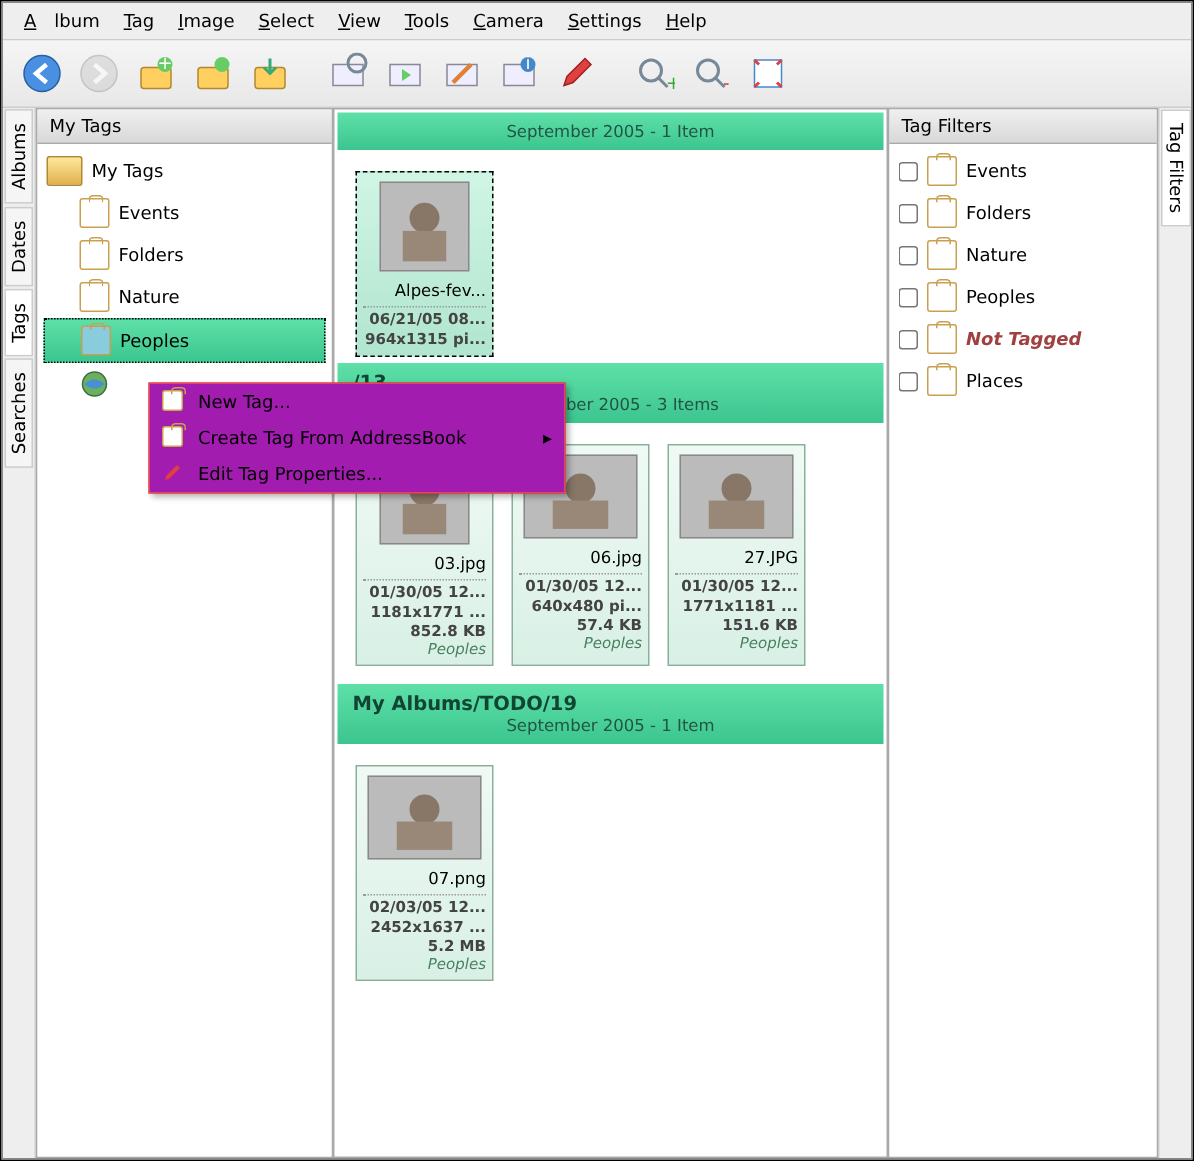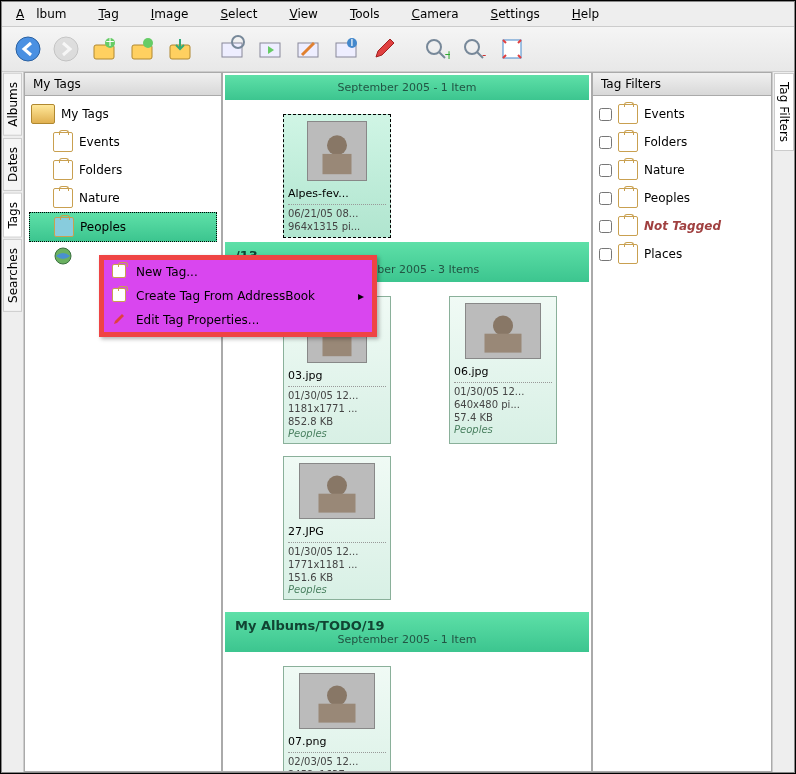--- a/index.html
+++ b/index.html
@@ -1,18 +1,18 @@
 <!DOCTYPE html>
 <html><head>
 <meta charset="utf-8">
 <style>
 * { box-sizing: border-box; margin: 0; padding: 0; font-family: "DejaVu Sans", Arial, sans-serif; font-size: 12px; }
 body { background: #000; width: 796px; height: 774px; overflow: hidden; }
 .window { position: relative; background: #eeeeee; border: 1px solid #888; width: 794px; height: 772px; margin: 1px; }
-.menubar { display: flex; gap: 20px; padding: 3px 8px; background: #eeeeee; border-bottom: 1px solid #ccc; align-items: center; }
+.menubar { display: flex; gap: 4px; padding: 3px 8px; background: #eeeeee; border-bottom: 1px solid #ccc; align-items: center; }
 .menubar span { padding: 2px 6px; cursor: default; }
 .menubar span u { text-decoration: underline; }
 .toolbar { display: flex; gap: 6px; padding: 6px 10px; background: linear-gradient(#f5f5f5,#e8e8e8); border-bottom: 1px solid #ccc; align-items: center; }
 .tbtn { width: 32px; height: 32px; display: flex; align-items: center; justify-content: center; }
 .tbsep { width: 8px; }
 .body { display: flex; height: calc(100% - 70px); }
 .vtabs { width: 22px; background: #eeeeee; border-right: 1px solid #ccc; display: flex; flex-direction: column; }
 .vtab { writing-mode: vertical-rl; transform: rotate(180deg); padding: 8px 2px; border: 1px solid #ccc; background: #f5f5f5; margin: 1px; display: flex; align-items: center; gap: 4px; font-size: 11px; cursor: default; }
 .vtab.active { background: #fff; }
 .panel { background: #f5f5f5; border: 1px solid #aaa; display: flex; flex-direction: column; }
@@ -22,35 +22,35 @@
 .tree-item { display: flex; align-items: center; gap: 6px; padding: 4px 2px; }
 .tree-item.indent { padding-left: 24px; }
 .tree-item.selected { background: linear-gradient(#5ee0a8,#3cc58f); border: 1px dotted #000; }
 .tag-icon { width: 20px; height: 20px; background: #fff; border: 1px solid #c9a050; border-radius: 2px; position: relative; }
 .tag-icon::before { content: ""; position: absolute; top: -3px; left: 5px; width: 8px; height: 4px; border: 1px solid #c9a050; border-bottom: none; border-radius: 3px 3px 0 0; }
 .main { flex: 1; background: #fff; border: 1px solid #aaa; overflow-y: auto; padding: 2px; position: relative; }
 .album-head { background: linear-gradient(#5ee0a8,#3cc58f); padding: 6px 10px; margin-bottom: 2px; }
 .album-head .title { font-weight: bold; font-size: 13px; color: #114433; }
 .album-head .sub { font-size: 11px; color: #225544; text-align: center; }
 .thumbs { display: flex; gap: 12px; padding: 12px; flex-wrap: wrap; }
-.thumb { width: 108px; background: linear-gradient(#f0faf5,#d8f0e5); border: 1px solid #8ab09a; text-align: left; padding: 4px; margin-left: 46px; }
+.thumb { width: 92px; background: linear-gradient(#f0faf5,#d8f0e5); border: 1px solid #8ab09a; text-align: right; padding: 4px; }
 .thumb.sel { border: 1px dashed #000; background: linear-gradient(#d0f5e5,#b0e5cf); }
 .thumb .img { width: 60px; height: 60px; background: #ddd; margin: 2px auto 4px; border: 1px solid #888; display: flex; align-items: center; justify-content: center; overflow: hidden; }
 .thumb .img.wide { width: 76px; height: 56px; }
 .thumb .name { font-size: 11px; padding: 2px 0; }
-.thumb .meta { font-size: 10px; color: #444; line-height: 1.3; border-top: 1px dotted #999; padding-top: 2px; margin-top: 2px; }
+.thumb .meta { font-size: 10px; color: #444; line-height: 1.3; border-top: 1px dotted #999; padding-top: 2px; margin-top: 2px; font-weight: bold; }
 .thumb .tag { font-size: 10px; color: #4a8060; font-style: italic; }
 .right-panel { width: 180px; }
 .filter-list { background: #fff; flex: 1; padding: 4px; }
 .filter-item { display: flex; align-items: center; gap: 6px; padding: 4px 2px; }
 .filter-item input { width: 13px; height: 13px; }
 .nottagged { color: #a04040; font-style: italic; font-weight: bold; }
 .vtabs-right { width: 22px; background: #eeeeee; border-left: 1px solid #ccc; }
 .vtab-r { writing-mode: vertical-rl; padding: 8px 2px; border: 1px solid #ccc; background: #fff; margin: 1px; font-size: 11px; display: flex; align-items: center; gap: 4px; }
-.ctxmenu { position: absolute; left: 97px; top: 253px; width: 278px; background: #d946ef; border: 5px solid #ef4444; box-shadow: 2px 2px 4px rgba(0,0,0,0.3); z-index: 100; }
+.ctxmenu { position: absolute; left: 97px; top: 253px; width: 278px; background: #a21caf; border: 1px solid #ef4444; box-shadow: 2px 2px 4px rgba(0,0,0,0.3); z-index: 100; }
 .ctxmenu-item { display: flex; align-items: center; gap: 8px; padding: 4px 8px; }
 .ctxmenu-item .arrow { margin-left: auto; }
 .mi-icon { width: 16px; height: 16px; }
 .folder-ico { width: 24px; height: 20px; background: linear-gradient(#ffe89a,#e0b050); border-radius: 2px; border: 1px solid #b08830; }
 
 svg { display: block; }
 </style>
 </head>
 <body>
 

